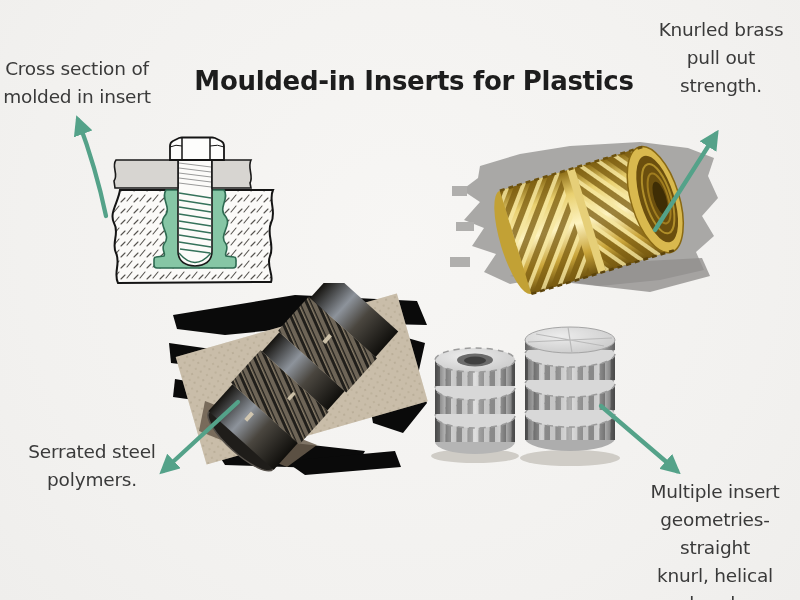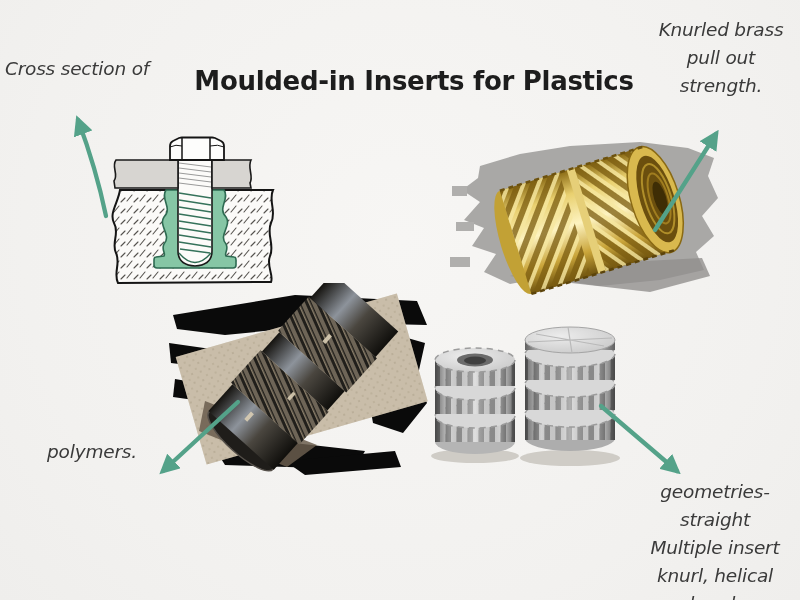--- a/index.html
+++ b/index.html
@@ -11,51 +11,53 @@
   }
   .title{
     position:absolute;top:58px;left:16px;width:780px;text-align:center;
     font-size:26px;font-weight:bold;color:var(--title-text,#1d1d1d);
     letter-spacing:-0.3px;margin:8px;
   }
   .note{
     position:absolute;text-align:center;color:var(--label-text,#3a3a3a);
     font-size:18.5px;line-height:28px;letter-spacing:-0.2px;
   }
-  .note span{display:block;font-style:italic;}
+  .note span{display:block;}
   .n-cross{top:55px;left:2px;width:150px;}
   .n-brass{top:16px;left:648px;width:146px;}
   .n-steel{top:438px;left:0px;width:184px;}
   .n-multi{top:478px;left:636px;width:158px;}
   .art{position:absolute;}
   .overlay{position:absolute;top:0;left:0;pointer-events:none;}
 </style>
 </head>
 <body>
 
 <div class="canvas">
 
   <h1 class="title">Moulded-in Inserts for Plastics</h1>
 
   <div class="note n-cross">
     <span>Cross section of</span>
+    <span>molded in insert</span>
   </div>
 
   <div class="note n-brass">
     <span>Knurled brass</span>
     <span>pull out strength.</span>
   </div>
 
   <div class="note n-steel">
+    <span>Serrated steel</span>
     <span>polymers.</span>
   </div>
 
   <div class="note n-multi">
+    <span>Multiple insert</span>
     <span>geometries-straight</span>
-    <span>Multiple insert</span>
     <span>knurl, helical knurl,</span>
 
   </div>
 
   <svg class="art" style="left:100px;top:115px" width="200" height="175" viewBox="0 0 200 175" role="img" aria-label="Cross-section drawing of a hex bolt threaded into a green moulded-in insert inside a hatched plastic block">
     <defs>
       <pattern id="hatch" width="13" height="11" patternUnits="userSpaceOnUse">
         <rect width="13" height="11" fill="#fbfaf8"></rect>
         <path d="M1,9 L6,3 M8,10 L12,6" stroke="#55524e" stroke-width="1.1" stroke-linecap="round" fill="none"></path>
       </pattern>

